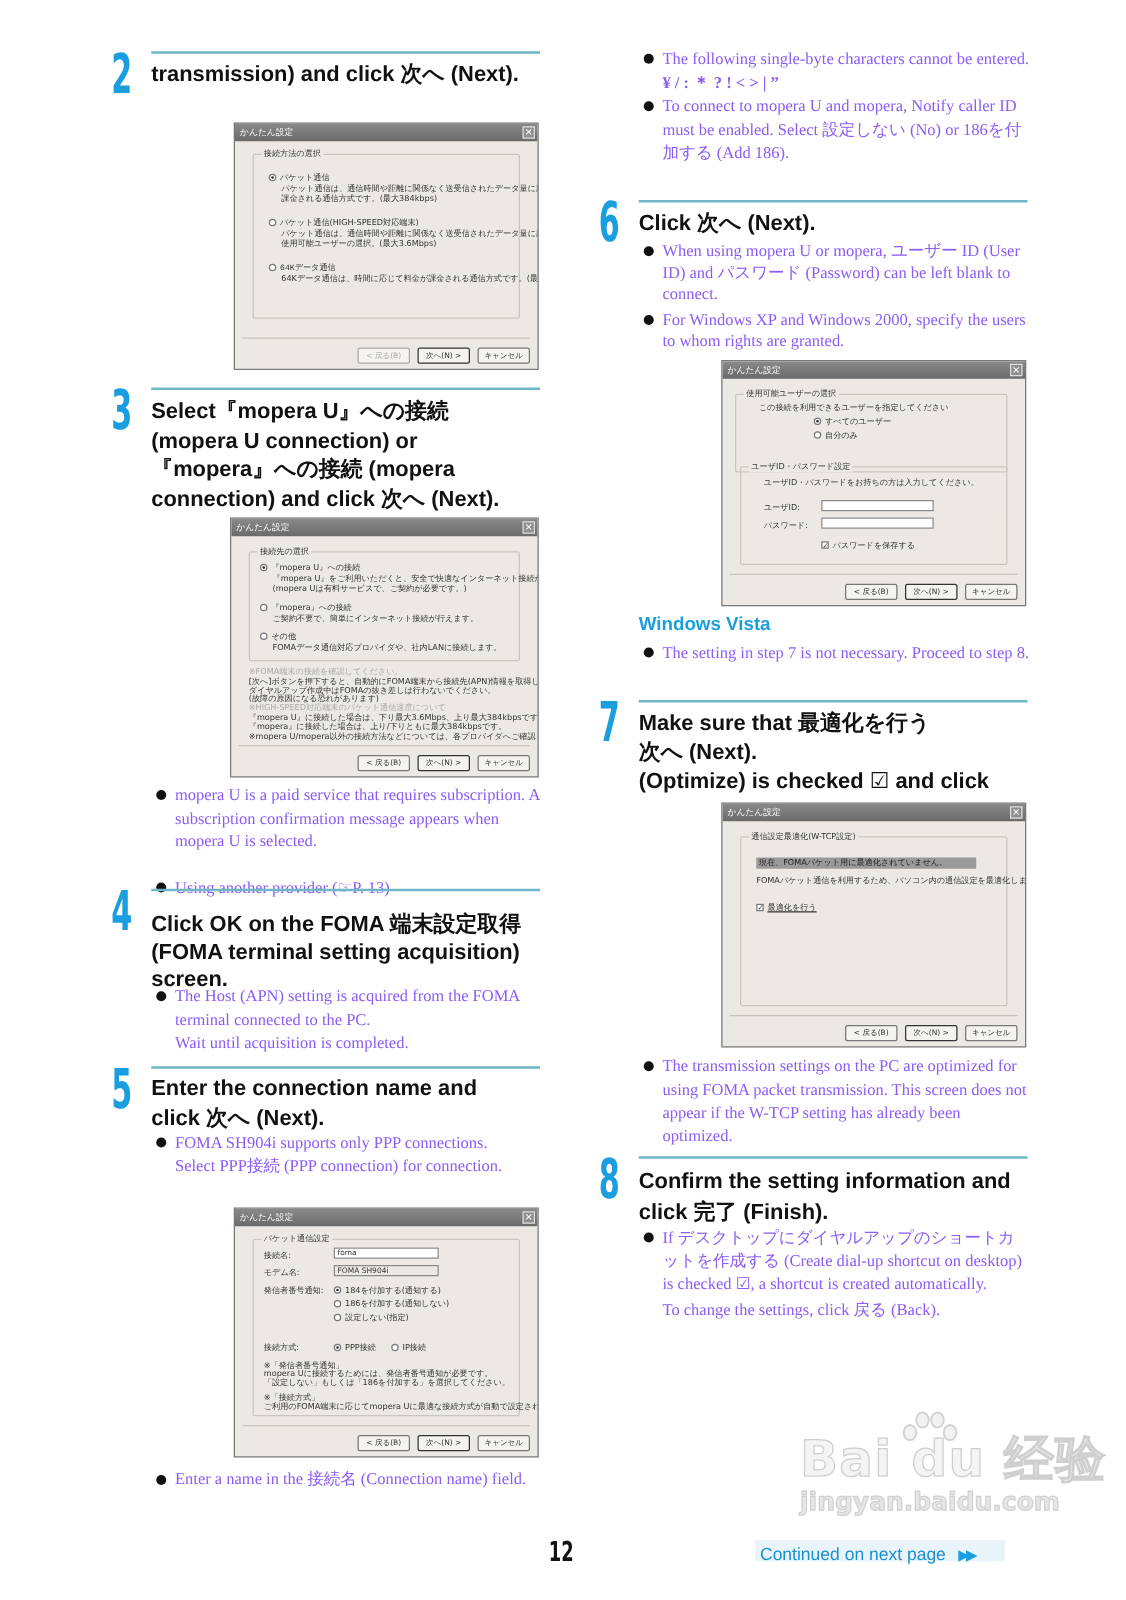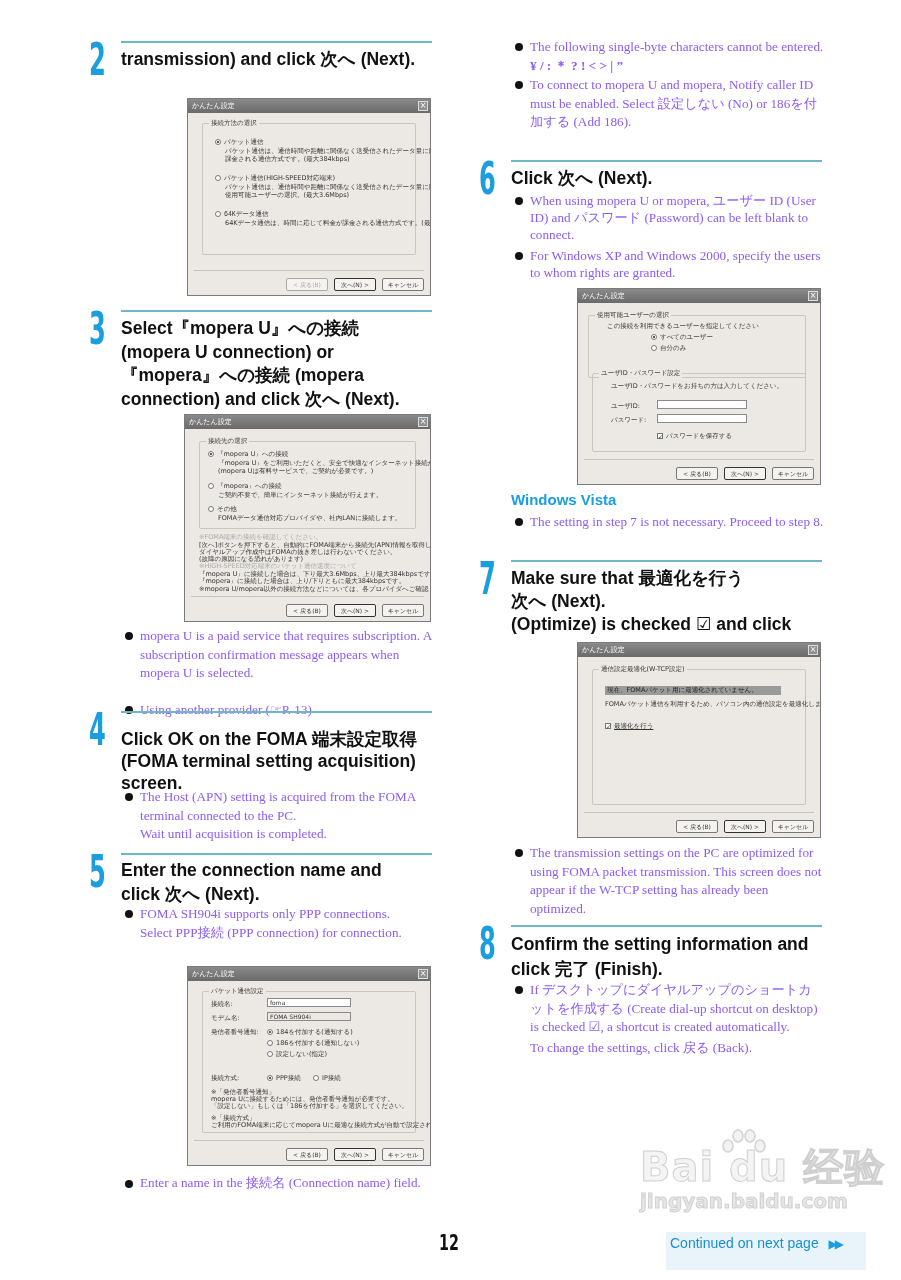--- a/index.html
+++ b/index.html
@@ -69,21 +69,21 @@
   .dlg-input { position: absolute; height: 9px; background: #fff; border: 1px solid #8a8a8a; font-size: 6px; line-height: 7px; padding-left: 2px; }
   .dlg-input.ro { background: #ece9e4; }
   .highlight { background: #9a9a9a; color: #222; }
   .faint { color: #aaa; }
 
   .page-number {
     position: absolute; left: 439px; top: 1230px; font-weight: bold; font-size: 22px;
     font-family: "DejaVu Sans", sans-serif; transform: scaleX(0.65); transform-origin: left top;
   }
   .continued {
-    position: absolute; left: 666px; top: 1232px; width: 200px; height: 38px;
+    position: absolute; left: 604px; top: 1232px; width: 200px; height: 17px;
     background: #e8f4fa; color: #1a8fd0; font-size: 14px; line-height: 22px; padding-left: 4px;
   }
   .continued .arrows { color: #1a9ee0; font-size: 12px; margin-left: 6px; letter-spacing: -3px; }
   .watermark {
     position: absolute; left: 640px; top: 1140px; color: #d9d9d9; font-weight: bold;
     font-family: "DejaVu Sans", sans-serif; pointer-events: none;
   }
   .watermark .wm-logo { font-size: 40px; letter-spacing: 1px; -webkit-text-stroke: 1px #cfcfcf; color: #f4f4f4; }
   .watermark .wm-url { font-size: 20px; color: #e6e6e6; -webkit-text-stroke: 1px #d0d0d0; margin-top: -6px; }
   .paw { position: absolute; left: 78px; top: -12px; width: 50px; height: 40px; }

